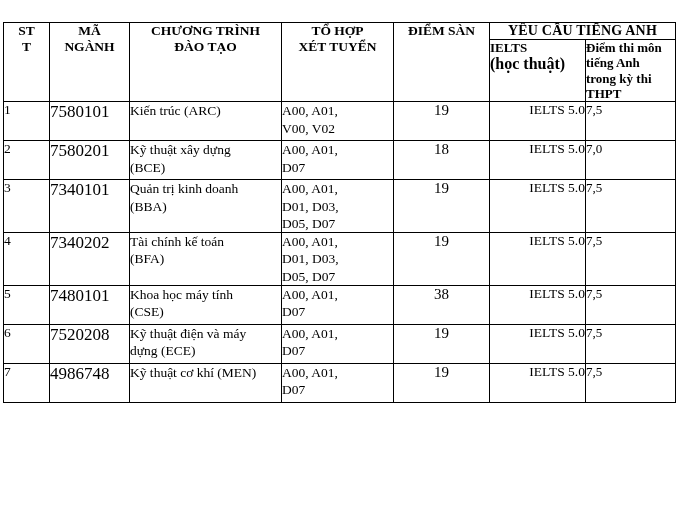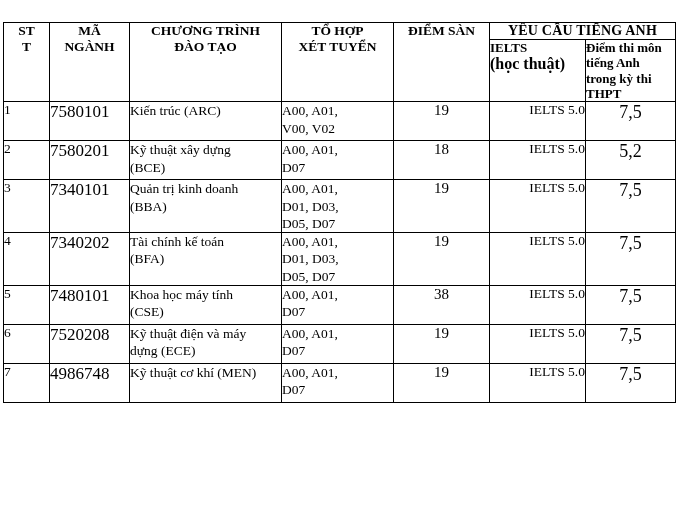--- a/index.html
+++ b/index.html
@@ -99,23 +99,22 @@
     text-align: center;
     padding: 7px 2px;
     font-size: 15px;
   }
   td.ielts {
     text-align: right;
     padding: 7px 2px;
     font-size: 13.5px;
   }
   td.thpt {
-    text-align: center;
     padding: 7px 2px;
-    font-size: 18px;
+    font-size: 13px;
   }
   .row-tall td { height: 38px; }
   .pre-line { white-space: pre-line; }
 </style>
 </head>
 <body>
 
 <div class="page">
   <table class="admission">
     <colgroup>
@@ -164,21 +163,21 @@
       </tr>
       <tr class="row-tall">
         <td class="stt">2</td>
         <td class="ma">7580201</td>
         <td class="ct pre-line">Kỹ thuật xây dựng
 (BCE)</td>
         <td class="th pre-line">A00, A01,
 D07</td>
         <td class="ds">18</td>
         <td class="ielts">IELTS 5.0</td>
-        <td class="thpt">5,2</td>
+        <td class="thpt">7,0</td>
       </tr>
       <tr class="row-tall">
         <td class="stt">3</td>
         <td class="ma">7340101</td>
         <td class="ct pre-line">Quản trị kinh doanh
 (BBA)</td>
         <td class="th pre-line">A00, A01,
 D01, D03,
 D05, D07</td>
         <td class="ds">19</td>

